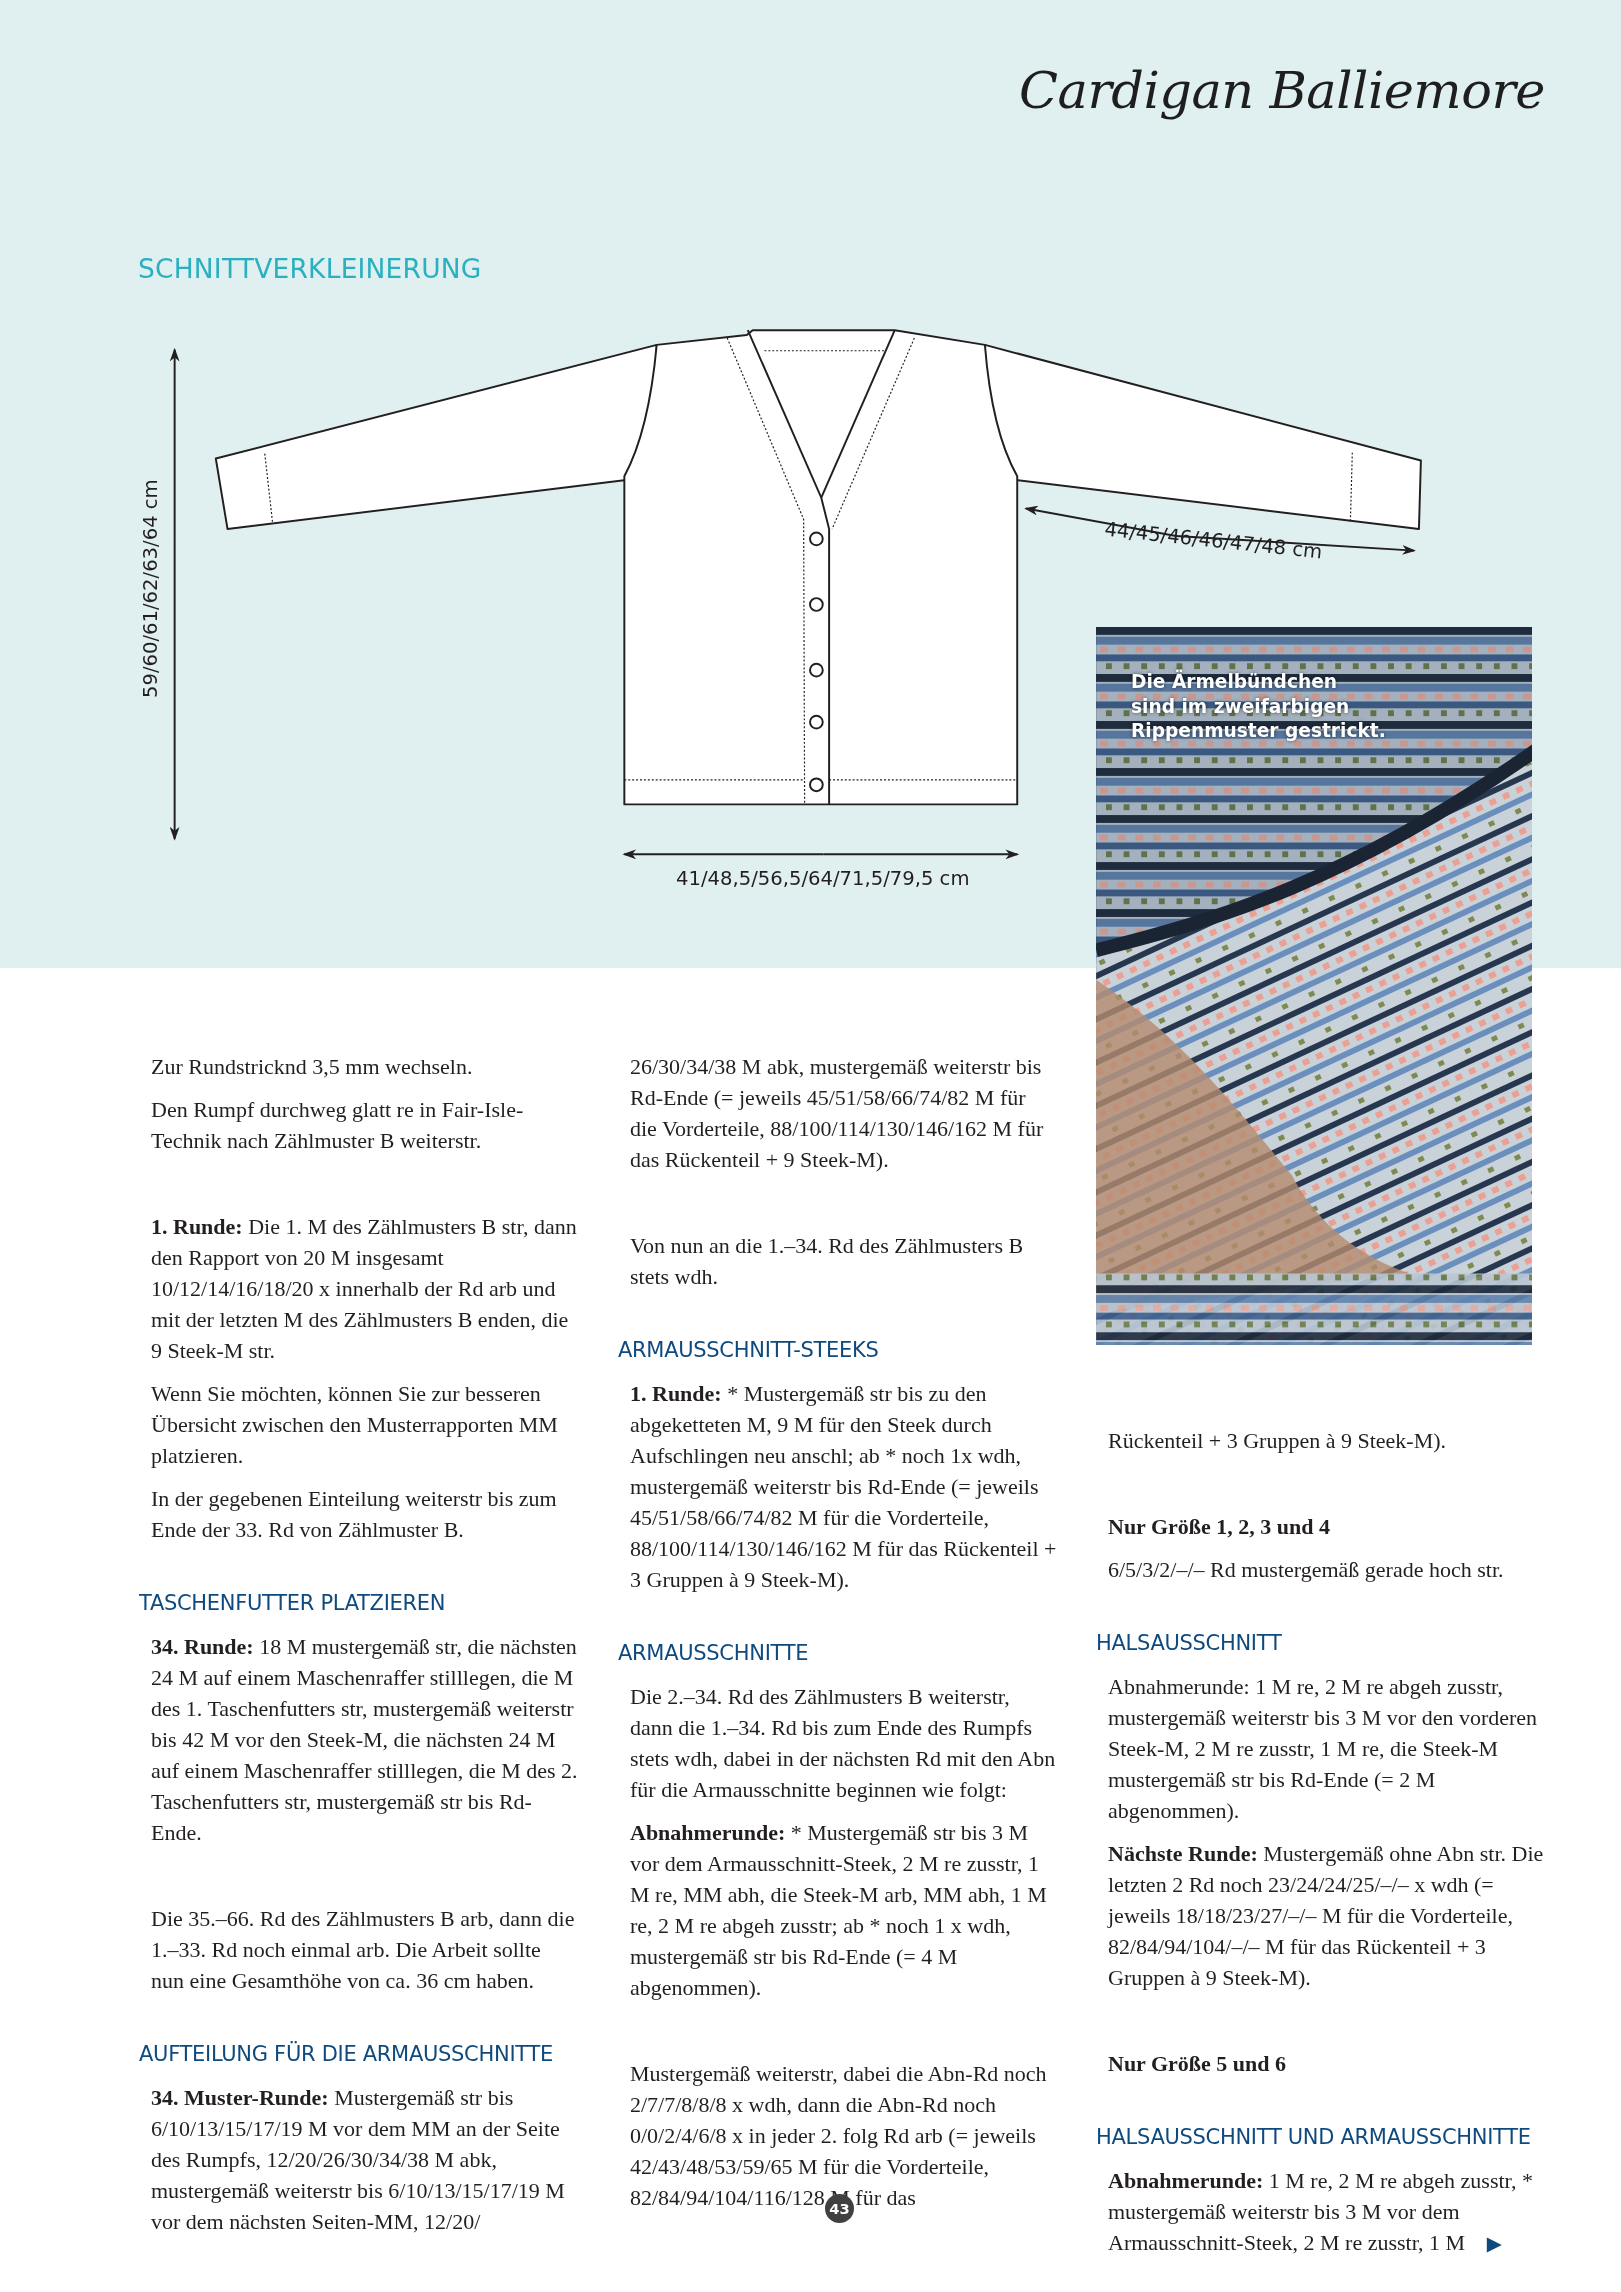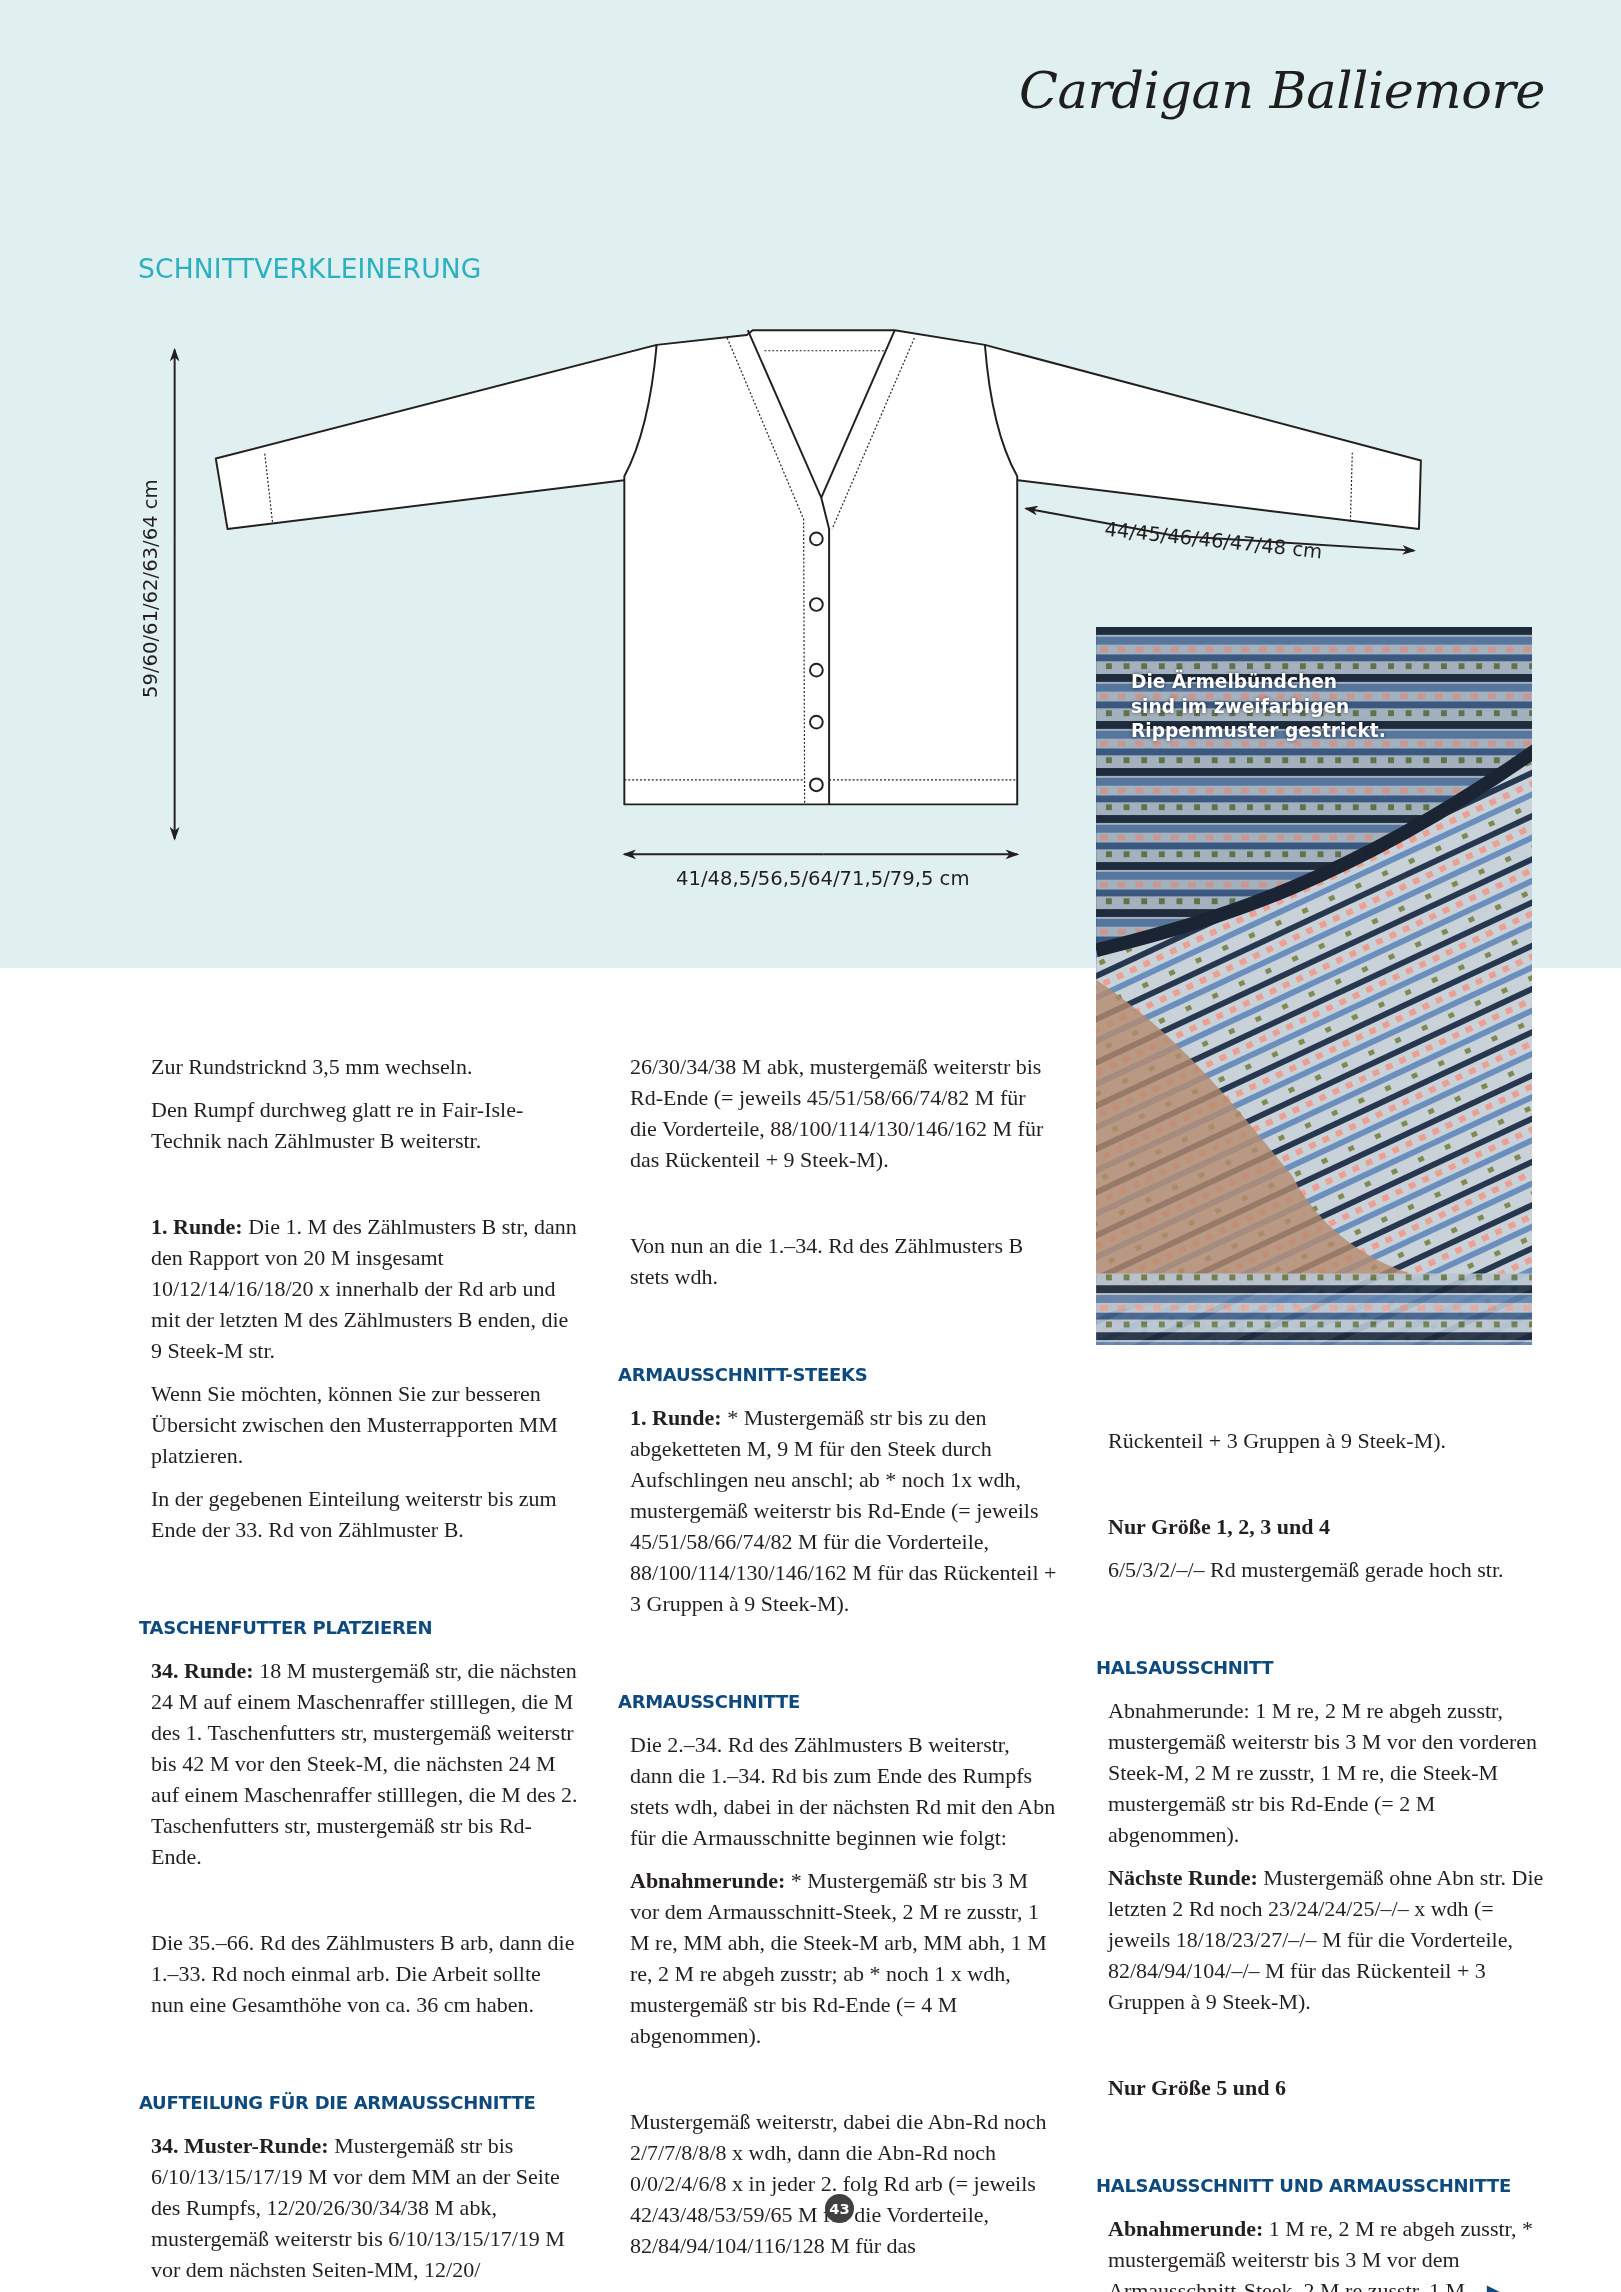--- a/index.html
+++ b/index.html
@@ -13,21 +13,21 @@
   .dim-sleeve { left: 1104px; top: 529px; transform: rotate(6deg); }
   .dim-width { left: 676px; top: 867px; }
   .photo { position: absolute; left: 1096px; top: 627px; width: 436px; height: 718px; overflow: hidden; background: #2c3e55; }
   .photo-caption { position: absolute; left: 35px; top: 43px; font-family: "DejaVu Sans", sans-serif; font-weight: bold; font-size: 18.6px; line-height: 24.5px; color: #ffffff; width: 255px; text-shadow: 0 0 3.9px rgba(0,0,0,0.6); }
   .col { position: absolute; font-size: 22px; line-height: 31px; }
   .col p { margin: 12px; }
   .col .gap { height: 31px; }
   .col-1 { left: 139px; top: 1039px; width: 451px; }
   .col-2 { left: 618px; top: 1039px; width: 451px; }
   .col-3 { left: 1096px; top: 1413px; width: 461px; }
-  .sec-head { font-family: "DejaVu Sans", sans-serif; font-weight: bold; font-size: 18px; color: #0f4a7e; line-height: 31px; letter-spacing: -0.3px; margin-top: 24px; }
+  .sec-head { font-family: "DejaVu Sans", sans-serif; font-weight: normal; font-size: 21px; color: #0f4a7e; line-height: 31px; letter-spacing: -0.3px; }
   b.lbl { font-weight: bold; }
   .cont-arrow { display: inline-block; color: #0f4a7e; font-size: 19.6px; margin-left: 21.6px; }
   .page-num { position: absolute; left: 825px; top: 2194px; width: 29px; height: 29px; border-radius: 50%; background: #404040; color: #fff; font-family: "DejaVu Sans", sans-serif; font-weight: bold; font-size: 14.7px; line-height: 29px; text-align: center; }
 </style>
 </head>
 <body>
 
 <div class="top-band"></div>
 
 <div class="page-title">Cardigan Balliemore</div>

